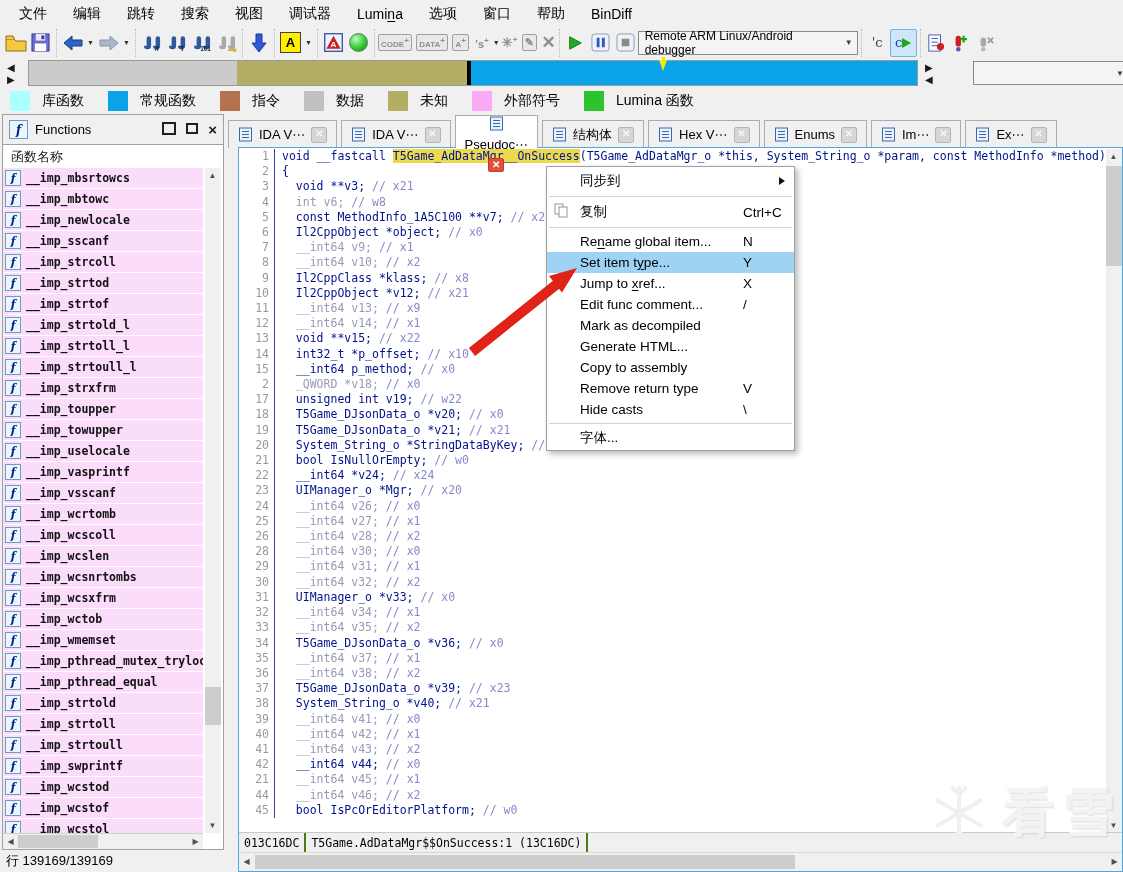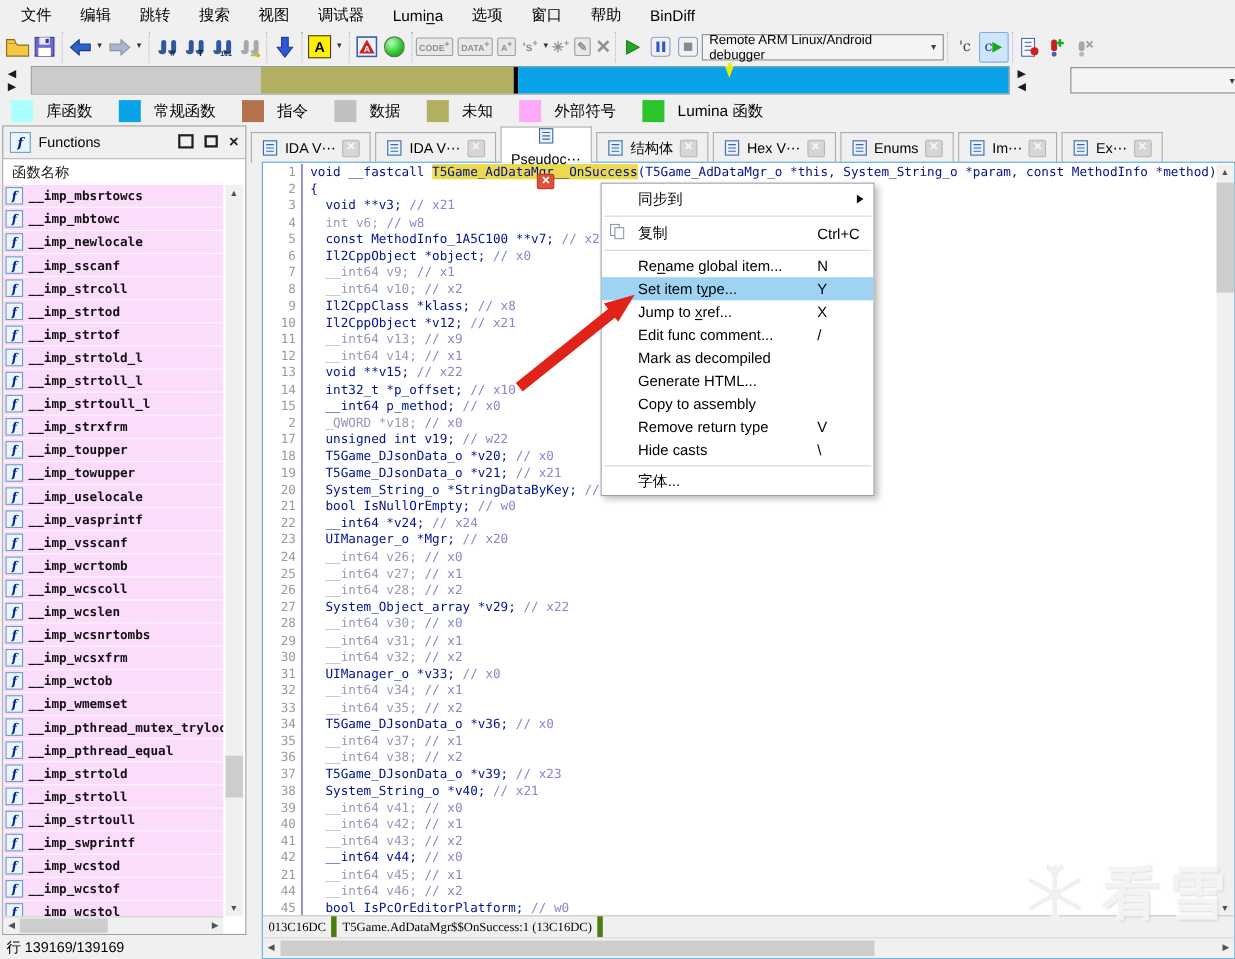--- a/index.html
+++ b/index.html
@@ -65,21 +65,21 @@
   .codearea{position:absolute;left:0;top:1px;right:16px;bottom:38px;overflow:hidden;font-family:"DejaVu Sans Mono",monospace;font-size:11.5px;line-height:15.2px;}
   .cl{display:flex;white-space:pre;}
   .cl .ln{width:30px;flex:0 0 auto;text-align:right;color:#9a9a9a;padding-right:5px;border-right:1px solid #3d3da0;}
   .cl .ct{padding-left:7px;}
   .k{color:#00128c;}
   .dim{color:#9898b8;}
   .cmt{color:#8888cc;}
   .hlname{background:#ecd94e;color:#00128c;}
   .cv-scroll{position:absolute;top:1px;right:0;width:16px;bottom:38px;background:#f0f0f0;}
   .code-status{position:absolute;left:0;right:0;bottom:19px;height:19px;background:#f0f0f0;border-top:1px solid #c8c8c8;display:flex;align-items:center;font-family:"DejaVu Sans Mono",monospace;font-size:11.5px;}
-  .cscell{padding:0 5px;border-right:5px solid #4d7c0f;height:100%;display:flex;align-items:center;white-space:nowrap;font-family:Liberation Serif, serif;}
+  .cscell{padding:0 5px;border-right:2px solid #4d7c0f;height:100%;display:flex;align-items:center;white-space:nowrap;}
   .code-hscroll{position:absolute;left:0;right:0;bottom:0;height:18px;background:#f0f0f0;border-top:1px solid #d8d8d8;}
   
   .ctxmenu{position:absolute;left:546px;top:166px;width:247px;background:#fff;border:1px solid #a0a0a0;box-shadow:3px 3px 6px rgba(0,0,0,0.28);z-index:10;padding:2px 0;font-size:13.5px;}
   .cmitem{position:relative;height:21px;display:flex;align-items:center;padding-left:33px;}
   .cmitem.tall{height:24px;}
   .cmitem.hl{background:#9fd3f3;}
   .cmshort{position:absolute;left:196px;}
   .cmsub{position:absolute;right:9px;width:0;height:0;border-top:4.5px solid transparent;border-bottom:4.5px solid transparent;border-left:6px solid #101010;}
   .cmsep{height:1px;background:#d4d4d4;margin:3px 2px;}
   .cmicon{position:absolute;left:7px;top:3px;}
@@ -556,21 +556,20 @@
           <div class="cl"><span class="ln">17</span><span class="ct k">  unsigned int v19; <span class="cmt">// w22</span></span></div>
           <div class="cl"><span class="ln">18</span><span class="ct k">  T5Game_DJsonData_o *v20; <span class="cmt">// x0</span></span></div>
           <div class="cl"><span class="ln">19</span><span class="ct k">  T5Game_DJsonData_o *v21; <span class="cmt">// x21</span></span></div>
           <div class="cl"><span class="ln">20</span><span class="ct k">  System_String_o *StringDataByKey; <span class="cmt">//</span></span></div>
           <div class="cl"><span class="ln">21</span><span class="ct k">  bool IsNullOrEmpty; <span class="cmt">// w0</span></span></div>
           <div class="cl"><span class="ln">22</span><span class="ct k">  __int64 *v24; <span class="cmt">// x24</span></span></div>
           <div class="cl"><span class="ln">23</span><span class="ct k">  UIManager_o *Mgr; <span class="cmt">// x20</span></span></div>
           <div class="cl"><span class="ln">24</span><span class="ct dim">  __int64 v26; <span class="cmt">// x0</span></span></div>
           <div class="cl"><span class="ln">25</span><span class="ct dim">  __int64 v27; <span class="cmt">// x1</span></span></div>
           <div class="cl"><span class="ln">26</span><span class="ct dim">  __int64 v28; <span class="cmt">// x2</span></span></div>
-          <div class="cl"><span class="ln">27</span><span class="ct k">  System_Object_array *v29; <span class="cmt">// x22</span></span></div>
           <div class="cl"><span class="ln">28</span><span class="ct dim">  __int64 v30; <span class="cmt">// x0</span></span></div>
           <div class="cl"><span class="ln">29</span><span class="ct dim">  __int64 v31; <span class="cmt">// x1</span></span></div>
           <div class="cl"><span class="ln">30</span><span class="ct dim">  __int64 v32; <span class="cmt">// x2</span></span></div>
           <div class="cl"><span class="ln">31</span><span class="ct k">  UIManager_o *v33; <span class="cmt">// x0</span></span></div>
           <div class="cl"><span class="ln">32</span><span class="ct dim">  __int64 v34; <span class="cmt">// x1</span></span></div>
           <div class="cl"><span class="ln">33</span><span class="ct dim">  __int64 v35; <span class="cmt">// x2</span></span></div>
           <div class="cl"><span class="ln">34</span><span class="ct k">  T5Game_DJsonData_o *v36; <span class="cmt">// x0</span></span></div>
           <div class="cl"><span class="ln">35</span><span class="ct dim">  __int64 v37; <span class="cmt">// x1</span></span></div>
           <div class="cl"><span class="ln">36</span><span class="ct dim">  __int64 v38; <span class="cmt">// x2</span></span></div>
           <div class="cl"><span class="ln">37</span><span class="ct k">  T5Game_DJsonData_o *v39; <span class="cmt">// x23</span></span></div>

